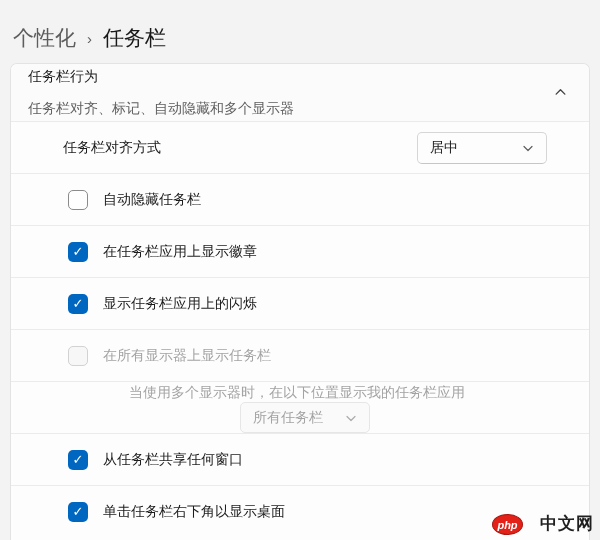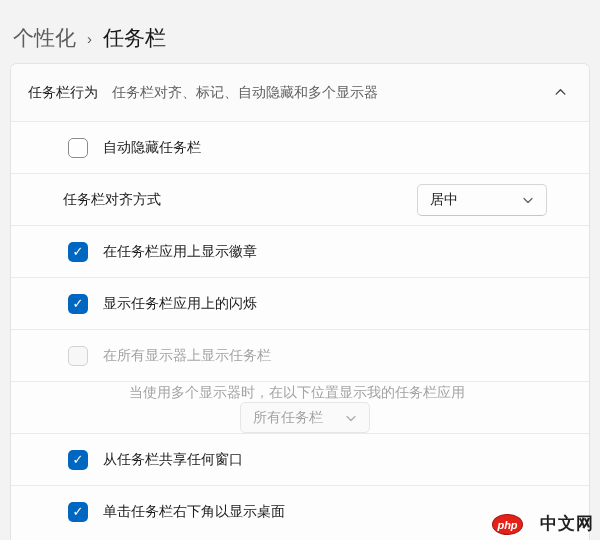--- a/index.html
+++ b/index.html
@@ -30,21 +30,21 @@
     border-radius:7px 7px 0 0;
     overflow:hidden;
   }
 
   .expander-header {
     height:57px;
     display:flex; align-items:center; justify-content:space-between;
     padding:0 22px 0 17px;
     background:#fbfbfb;
   }
-  .titles { display:flex; flex-direction:row; gap:14px; }
+  .titles { display:flex; flex-direction:column; gap:14px; }
   .exp-title { font-size:14px; color:#1b1b1b; }
   .exp-subtitle { font-size:14px; color:#606060; }
 
   .row {
     border-top:1px solid #ebebeb;
     height:52px;
     display:flex; align-items:center; justify-content:space-between;
     padding:0 42px 0 52px;
   }
   .row-check { justify-content:flex-start; padding-left:57px; }
@@ -114,35 +114,35 @@
       <div class="exp-title">任务栏行为</div>
       <div class="exp-subtitle">任务栏对齐、标记、自动隐藏和多个显示器</div>
     </div>
     <span class="chev">
       <svg width="13" height="13" viewBox="0 0 12 12">
           <path d="M2 7.5 L6 3.5 L10 7.5" stroke="#444444" stroke-width="1.3" fill="none" stroke-linecap="round" stroke-linejoin="round"></path>
         </svg>
     </span>
   </div>
 
-  <div class="row row-check">
-    <span class="checkbox cb-unchecked"></span>
-    <span class="label">自动隐藏任务栏</span>
-  </div>
-
   <div class="row">
     <span class="label">任务栏对齐方式</span>
     <div class="dropdown">
       <span>居中</span>
       <span class="chev">
         <svg width="12" height="12" viewBox="0 0 12 12">
             <path d="M2 4.5 L6 8.5 L10 4.5" stroke="#5f5f5f" stroke-width="1.2" fill="none" stroke-linecap="round" stroke-linejoin="round"></path>
           </svg>
       </span>
     </div>
+  </div>
+
+  <div class="row row-check">
+    <span class="checkbox cb-unchecked"></span>
+    <span class="label">自动隐藏任务栏</span>
   </div>
 
   <div class="row row-check">
     <span class="checkbox cb-checked">
         <span>✓</span>
       </span>
     <span class="label">在任务栏应用上显示徽章</span>
   </div>
 
   <div class="row row-check">

